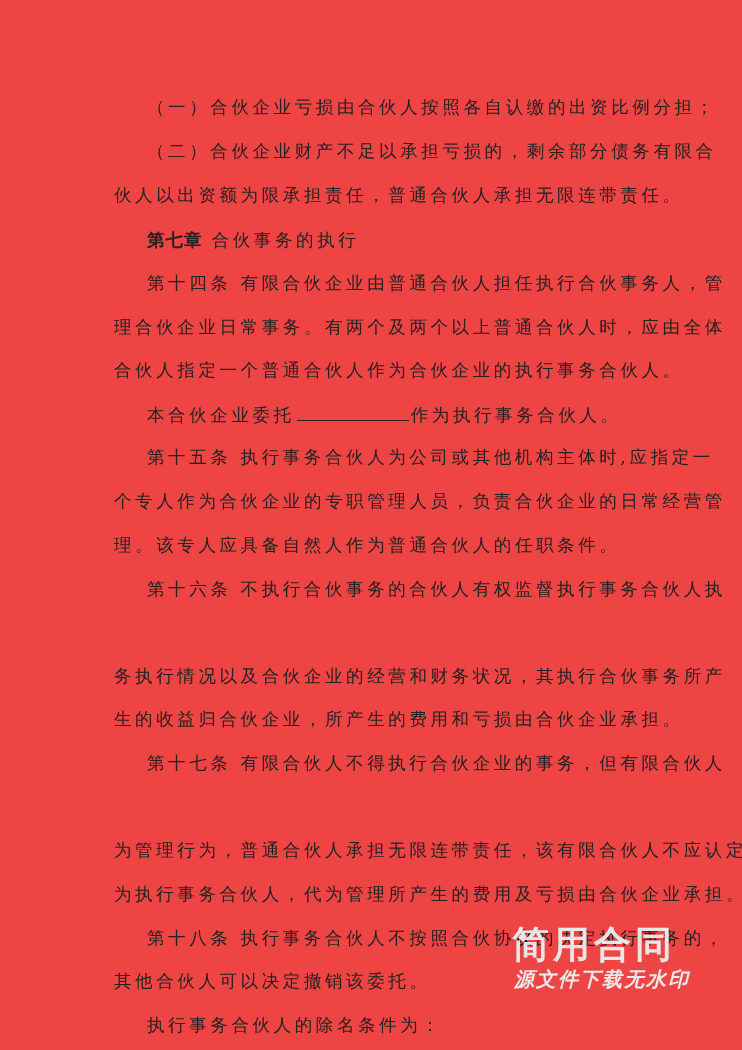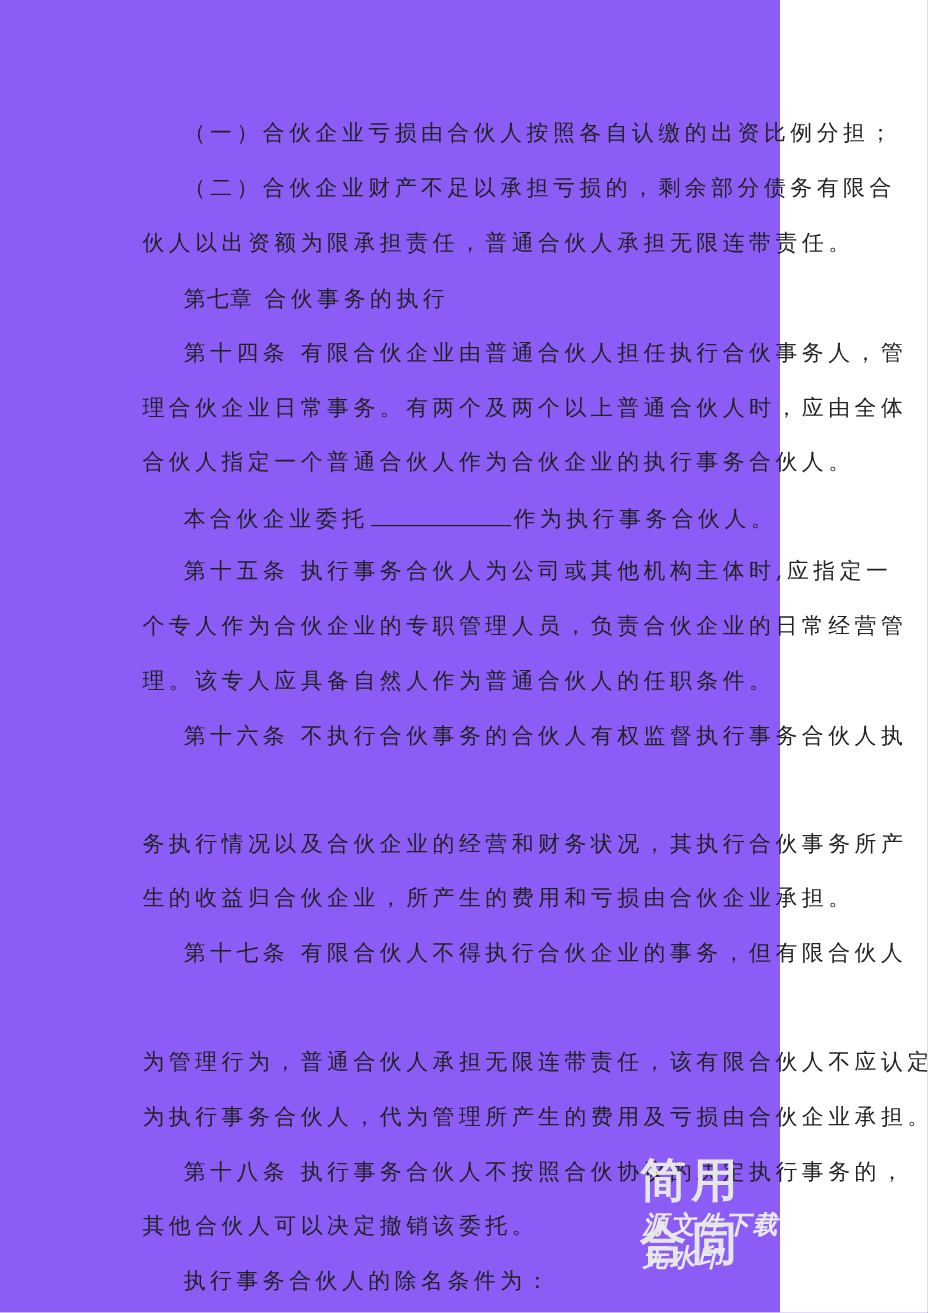--- a/index.html
+++ b/index.html
@@ -1,21 +1,21 @@
 <!DOCTYPE html>
 <html><head>
 <meta charset="utf-8">
 <style>
   html, body { margin: 0; padding: 0; background: #ffffff; }
   body { width: 742px; height: 1050px; position: relative; overflow: hidden;
          font-family: "DejaVu Serif", "Liberation Serif", serif; color: #222; }
-  .page { position: absolute; left: 0; top: 0; width: 624px; height: 1050px; background: #8b5cf6; }
+  .page { position: absolute; left: 0; top: 0; width: 742px; height: 1050px; background: #ef4444; }
   .line { position: absolute; left: 114px; font-size: 17.5px; letter-spacing: 3.6px; white-space: nowrap; line-height: 22px; }
   .indent { left: 147px; }
-  .bold { font-weight: normal; letter-spacing: 1px; }
+  .bold { font-weight: bold; letter-spacing: 1px; }
   .blank { display: inline-block; width: 112px; border-bottom: 1px solid #222; height: 17px; vertical-align: baseline; margin: 0 2px; }
   .wm1 { position: absolute; left: 512px; top: 920px; font-family: "DejaVu Sans", sans-serif; font-weight: bold; font-size: 37px; letter-spacing: 4px; color: #e6e6e6; }
   .wm2 { position: absolute; left: 514px; top: 966px; font-family: "DejaVu Sans", sans-serif; font-weight: bold; font-style: italic; font-size: 20px; letter-spacing: 2px; color: #e9e9e9; }
 </style>
 </head>
 <body>
 
 <div class="page">
   <div class="line indent" style="top:96px">（一）合伙企业亏损由合伙人按照各自认缴的出资比例分担；</div>
   <div class="line indent" style="top:140px">（二）合伙企业财产不足以承担亏损的，剩余部分债务有限合</div>

